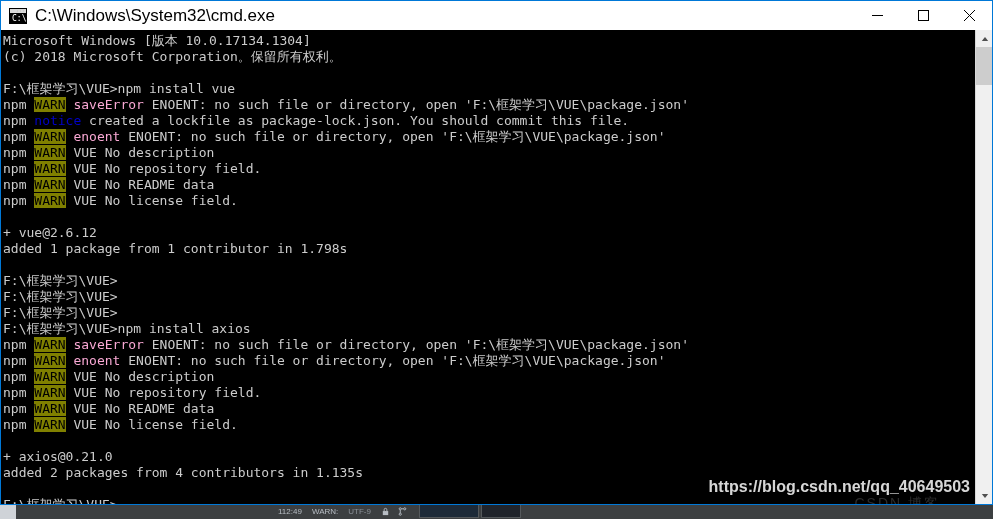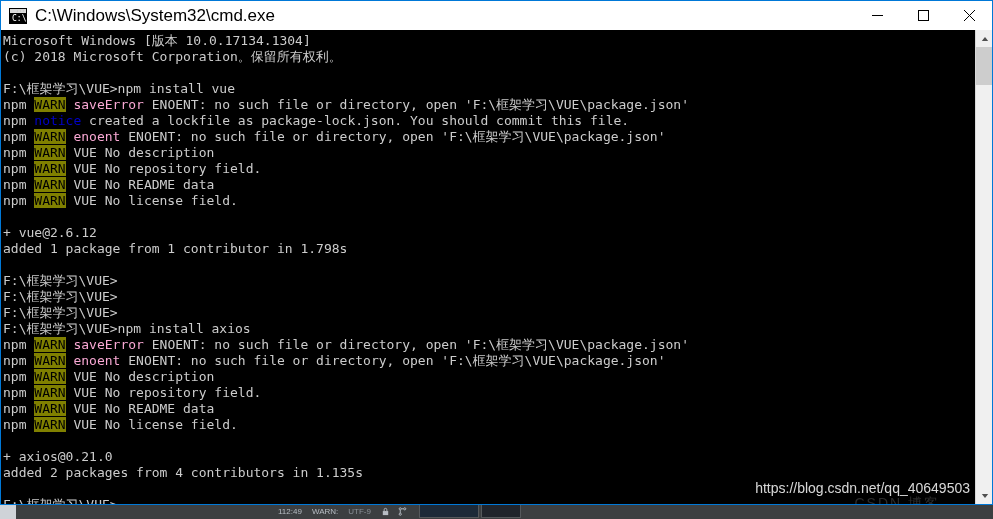--- a/index.html
+++ b/index.html
@@ -204,25 +204,26 @@
     height: 38px;
     background: #cdcdcd;
   }
 
   
   .watermark {
     position: absolute;
     right: 22px;
     bottom: 8px;
     font-family: "Liberation Sans", sans-serif;
-    font-size: 14px;
+    font-size: 16px;
     color: #e9e9e9;
     opacity: .92;
     white-space: nowrap;
     pointer-events: none;
+    font-weight: bold;
   }
   .watermark-cn {
     position: absolute;
     right: 52px;
     bottom: -9px;
     font-family: "Liberation Sans", sans-serif;
     font-size: 14px;
     color: #4a4a4a;
     opacity: .6;
     white-space: nowrap;

